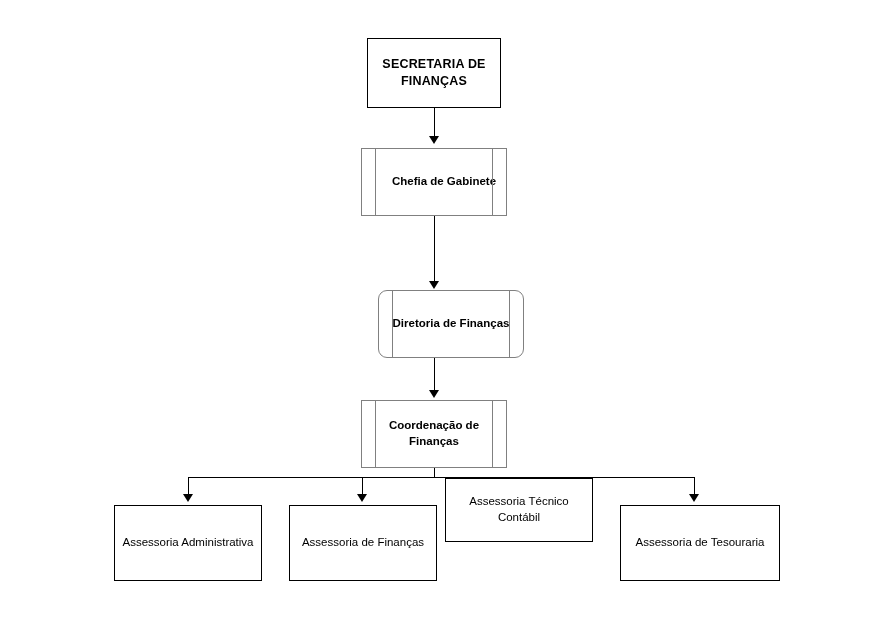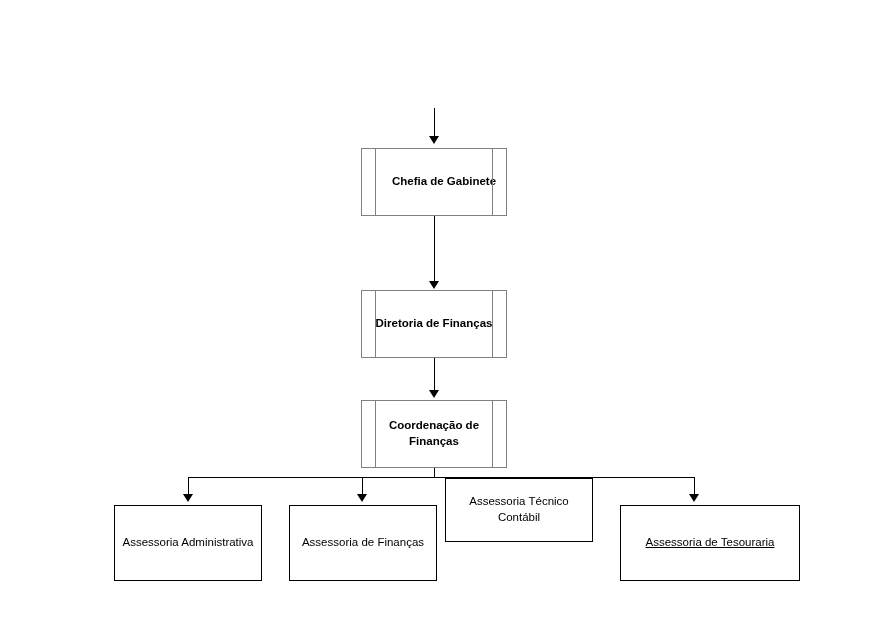--- a/index.html
+++ b/index.html
@@ -85,32 +85,35 @@
     border-left: 5px solid transparent;
     border-right: 5px solid transparent;
     border-top: 8px solid #000000;
   }
 </style>
 </head>
 <body>
 
 <div id="canvas">
 
+  <div class="node root" style="left:367px; top:38px; width:134px; height:70px;">
+    <span class="label">SECRETARIA DE FINANÇAS</span>
+  </div>
 
   <div class="vline" style="left:434px; top:108px; height:30px;"></div>
   <div class="arrow" style="left:429px; top:136px;"></div>
 
   <div class="node proc" style="left:361px; top:148px; width:146px; height:68px;padding-left:20px;">
     <span class="label">Chefia de Gabinete</span>
   </div>
 
   <div class="vline" style="left:434px; top:216px; height:68px;"></div>
   <div class="arrow" style="left:429px; top:281px;"></div>
 
-  <div class="node proc" style="left:361px; top:290px; width:146px; height:68px;">
+  <div class="node proc" style="left:378px; top:290px; width:146px; height:68px;border-radius:9px;">
     <span class="label">Diretoria de Finanças</span>
   </div>
 
   <div class="vline" style="left:434px; top:358px; height:34px;"></div>
   <div class="arrow" style="left:429px; top:390px;"></div>
 
   <div class="node proc" style="left:361px; top:400px; width:146px; height:68px;">
     <span class="label">Coordenação de Finanças</span>
   </div>
 
@@ -134,17 +137,17 @@
   </div>
 
   <div class="node leaf" style="left:114px; top:505px; width:148px; height:76px;">
     <span class="label">Assessoria Administrativa</span>
   </div>
 
   <div class="node leaf" style="left:445px; top:478px; width:148px; height:64px;">
     <span class="label">Assessoria Técnico Contábil</span>
   </div>
 
-  <div class="node leaf" style="left:620px; top:505px; width:180px; height:76px;text-decoration:underline;">
+  <div class="node leaf" style="left:620px; top:505px; width:160px; height:76px;">
     <span class="label">Assessoria de Tesouraria</span>
   </div>
 
 </div>
 
 </body></html>

